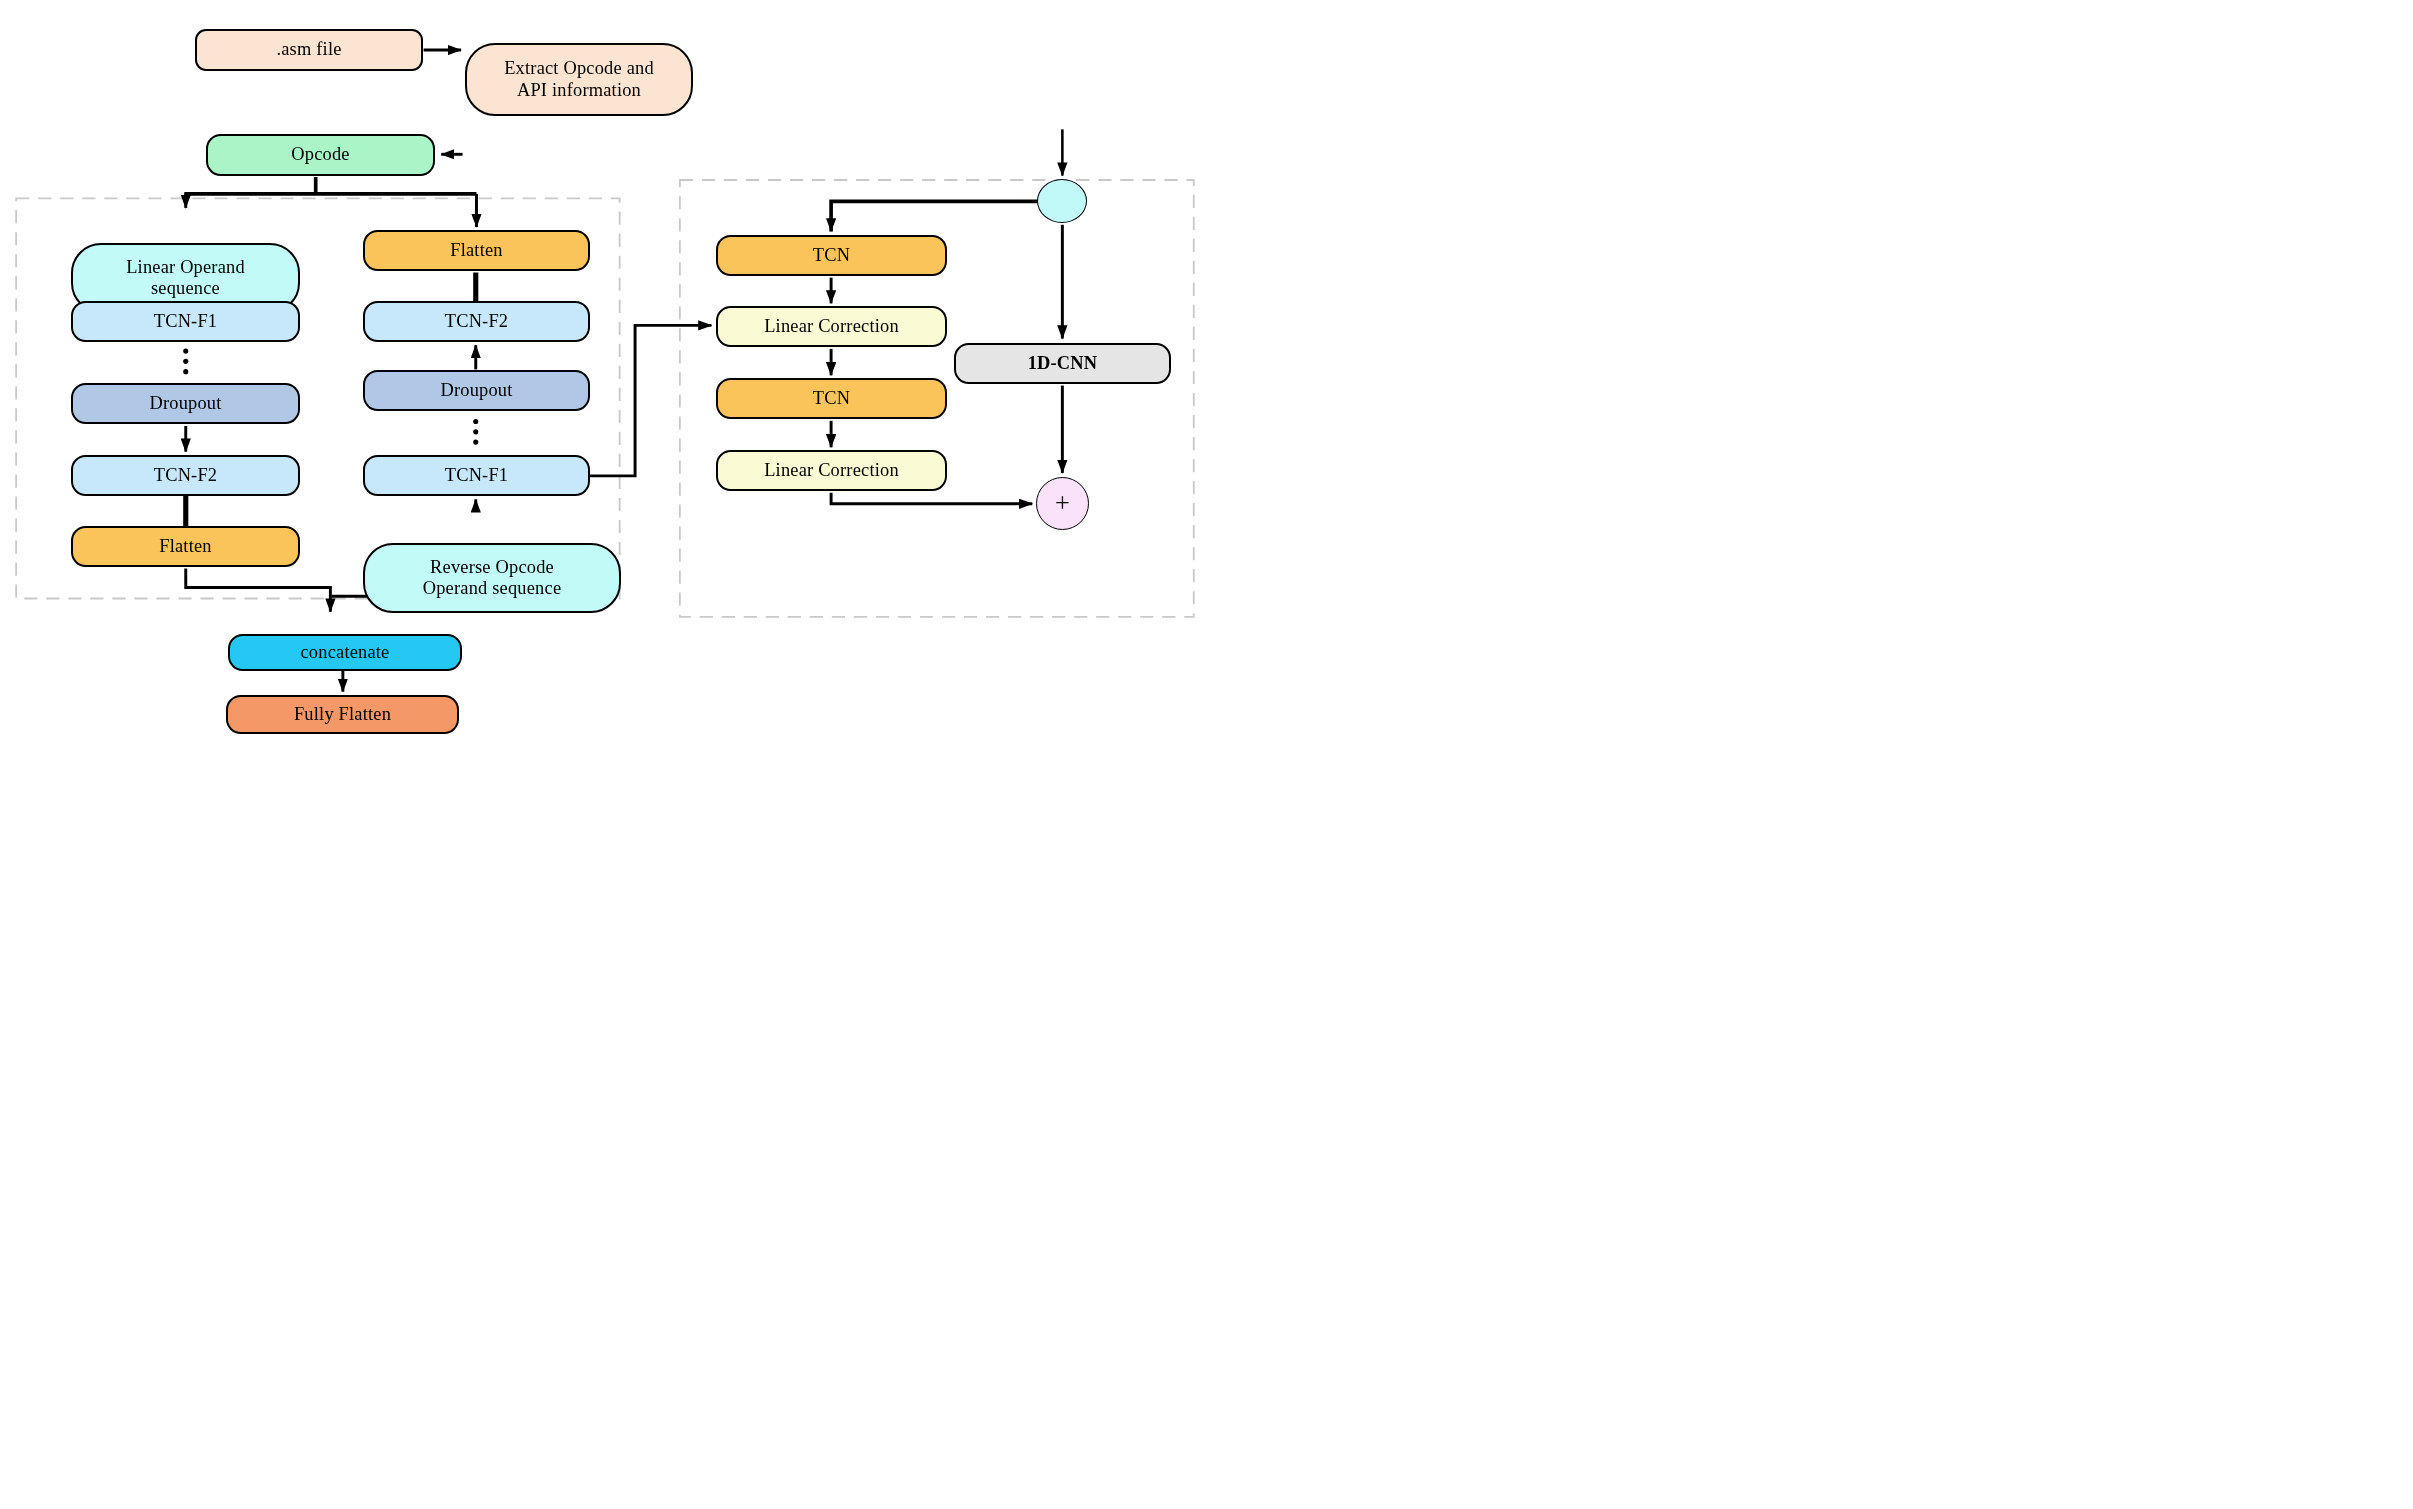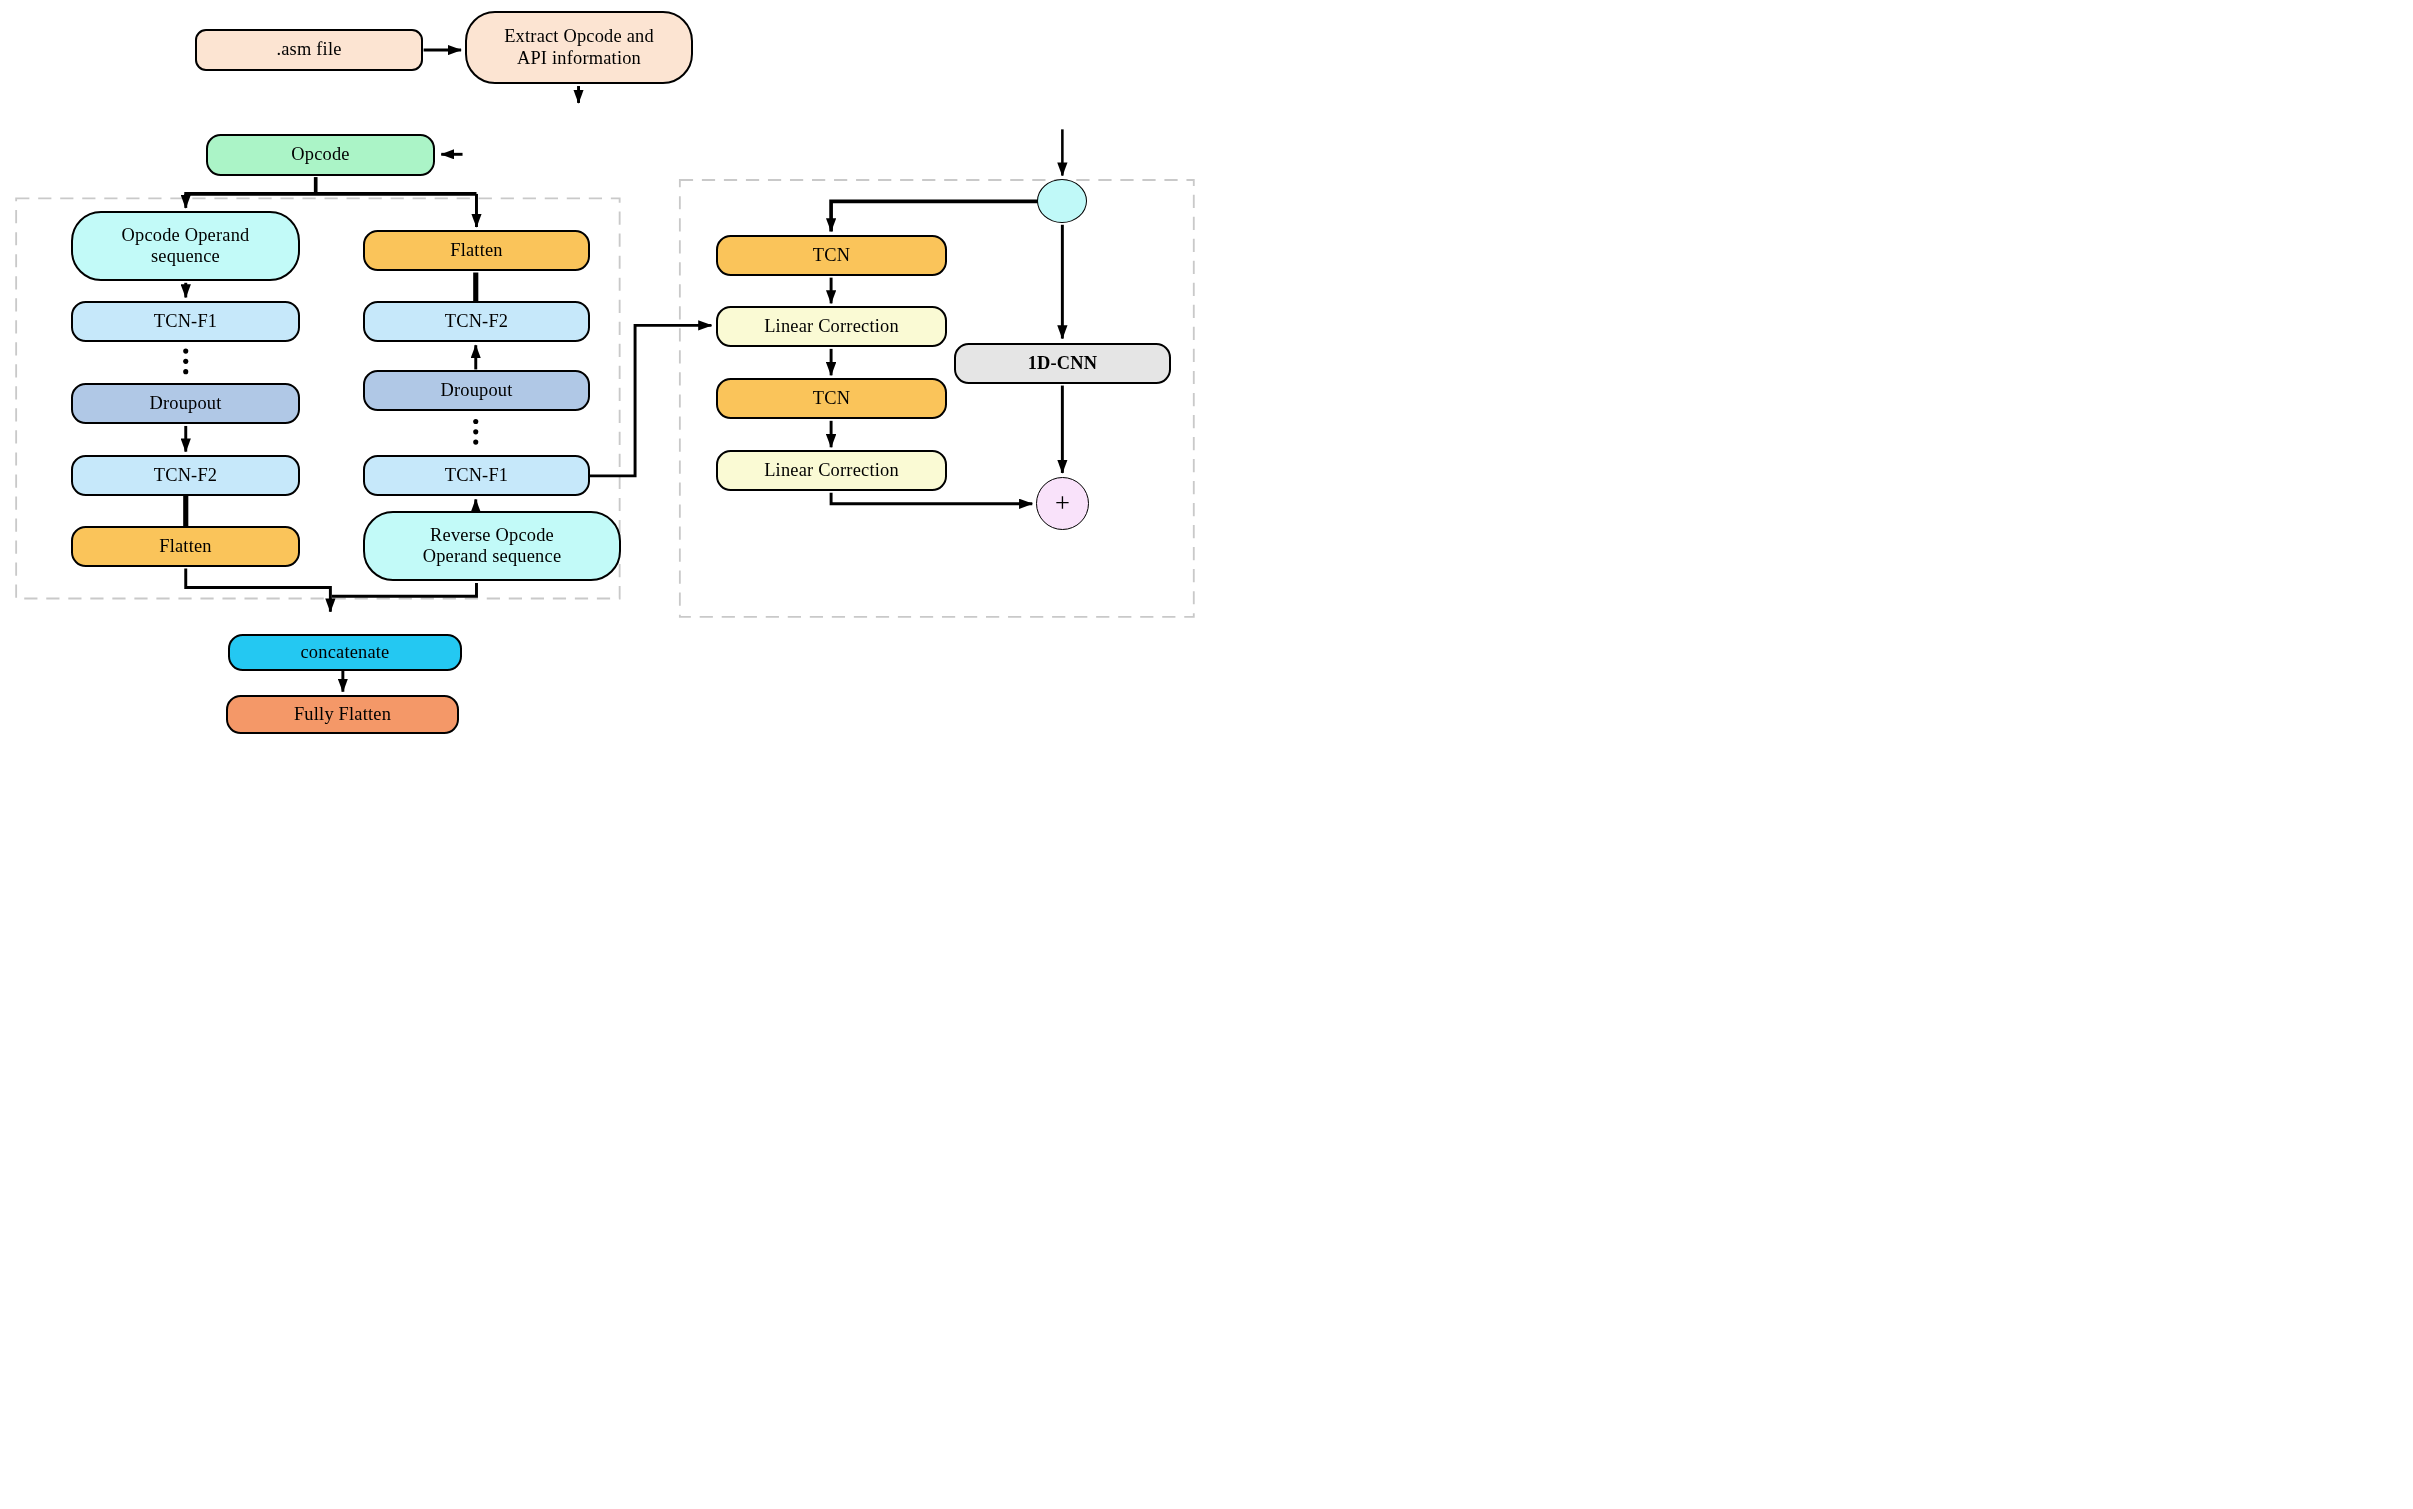--- a/index.html
+++ b/index.html
@@ -7,21 +7,21 @@
     position:relative;width:1207px;height:755px;background:#ffffff;overflow:hidden;
     font-family:"Liberation Serif","DejaVu Serif",serif;color:#000;
   }
   .wires{position:absolute;left:0;top:0;width:100%;height:100%;}
   .node{
     position:absolute;box-sizing:border-box;border:2.2px solid #000;
     display:flex;align-items:center;justify-content:center;text-align:center;
     font-size:18.4px;line-height:1.16;white-space:pre-line;letter-spacing:0.2px;
   }
   .round-sm{border-radius:14.7px;}
-  .round-lg{border-radius:30px;}
+  .round-lg{border-radius:30px;margin-top:32px;}
   .shape-ellipse{
     position:absolute;box-sizing:border-box;border:1.8px solid #000;border-radius:50%;
   }
   .sum{
     position:absolute;box-sizing:border-box;border:1.8px solid #000;border-radius:50%;
     display:flex;align-items:center;justify-content:center;
     font-size:26.4px;font-weight:400;line-height:1;
   }
 </style>
 </head>
@@ -83,21 +83,21 @@
   </svg>
 
   <div class="node round-sm" style="left: 195px; top: 29px; width: 228px; height: 42px; background-color: rgb(252, 228, 210); border-radius: 11px;">.asm file</div>
 
   <div class="node round-lg" style="left: 465px; top: 11px; width: 228px; height: 73px; background-color: rgb(252, 228, 210);">Extract Opcode and
 API information</div>
 
 
   <div class="node round-sm" style="left: 206px; top: 134px; width: 229px; height: 42px; background-color: rgb(171, 244, 199);">Opcode</div>
 
-  <div class="node round-lg" style="left: 71px; top: 211px; width: 229px; height: 70px; background-color: rgb(194, 250, 248);">Opcode Operand
+  <div class="node round-lg" style="left: 71px; top: 211px; width: 229px; height: 70px; background-color: rgb(194, 250, 248);">Linear Operand
 sequence</div>
 
   <div class="node round-sm" style="left: 71px; top: 301px; width: 229px; height: 41px; background-color: rgb(198, 232, 250);">TCN-F1</div>
 
   <div class="node round-sm" style="left: 71px; top: 383px; width: 229px; height: 41px; background-color: rgb(176, 200, 230);">Droupout</div>
 
   <div class="node round-sm" style="left: 71px; top: 455px; width: 229px; height: 41px; background-color: rgb(198, 232, 250);">TCN-F2</div>
 
   <div class="node round-sm" style="left: 71px; top: 526px; width: 229px; height: 41px; background-color: rgb(250, 196, 90);">Flatten</div>
 

